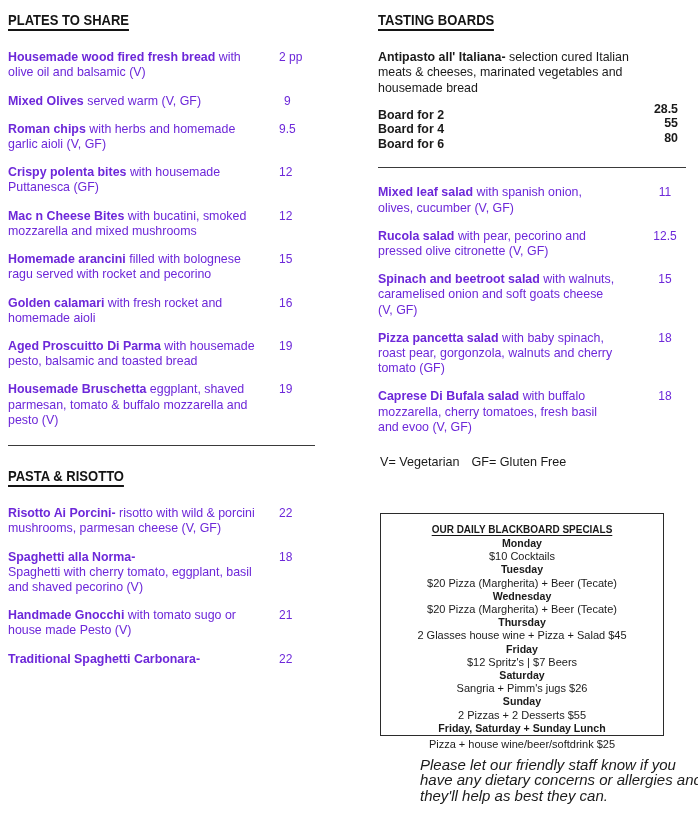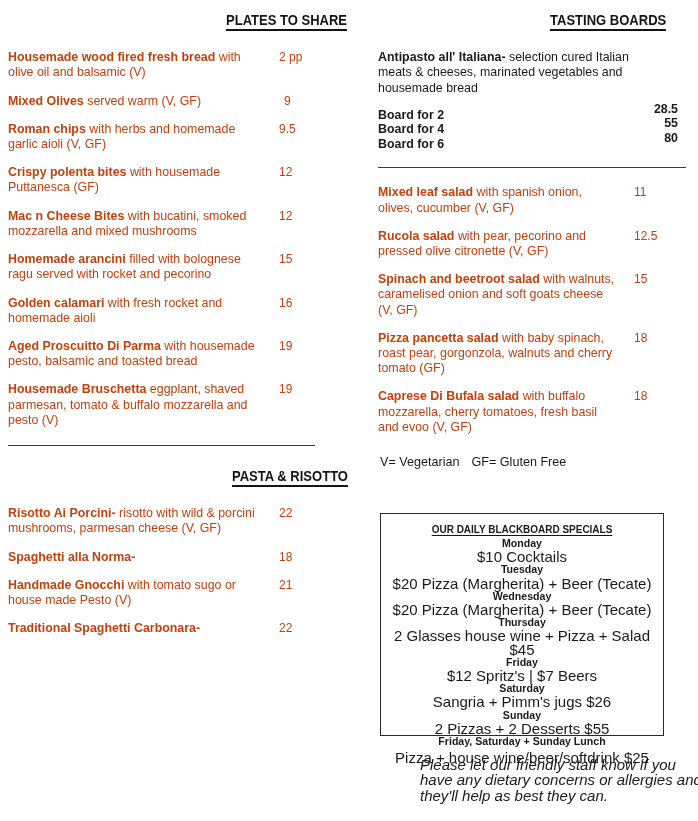--- a/index.html
+++ b/index.html
@@ -43,54 +43,54 @@
     color: #141414;
     text-transform: uppercase;
     display: inline-block;
     transform: scaleX(0.84);
     transform-origin: left center;
     border-bottom: 2.5px solid #141414;
     padding-bottom: 1px;
     line-height: 1.05;
     white-space: nowrap;
   }
-  .head-wrap { line-height: 1; text-align: right; }
+  .head-wrap { line-height: 1; }
 
   
   .rule {
     border: 0;
     border-top: 1.6px solid #3a3a3a;
     margin: 0;
   }
   .rule-left { width: 307px; margin-left: 0px; }
   .rule-right { width: 308px; margin-left: 0px; }
 
   
   .item {
     display: flex;
     align-items: flex-start;
     font-size: 12.4px;
     line-height: 15.2px;
-    color: #c2410c;
+    color: #6d28d9;
   }
   .item .text {
     flex: 0 0 auto;
   }
   .item .price {
     flex: 0 0 auto;
     text-align: left;
     font-size: 12px;
     line-height: 15.2px;
     white-space: nowrap;
   }
   .col-left .item .text { width: 252px; padding-right: 4px; }
   .col-left .item .price { width: 60px; padding-left: 15px; }
 
   .col-right .item .text { width: 240px; padding-right: 4px; }
-  .col-right .item .price { width: 62px; padding-left: 12px; }
+  .col-right .item .price { width: 62px; padding-left: 12px; text-align: center; }
 
   .name { font-weight: bold; }
   .desc { font-weight: normal; }
 
   
   .board-desc {
     font-size: 12.4px;
     line-height: 15.2px;
     width: 252px;
   }
@@ -147,21 +147,21 @@
     line-height: 1.15;
     white-space: nowrap;
   }
   .spec-day {
     font-weight: bold;
     font-size: 10.6px;
     line-height: 13.2px;
   }
   .spec-offer {
     font-weight: normal;
-    font-size: 15px;
+    font-size: 11px;
     line-height: 13.2px;
   }
   .spec-gap { height: 3px; }
 
   .footnote {
     position: absolute;
     left: 10px;
     top: 757px;
     width: 288px;
     font-style: italic;
@@ -257,21 +257,21 @@
 
     <div class="item" style="margin-bottom:13px">
       <div class="text">
         <span class="name">Risotto Ai Porcini-</span><span class="desc"> risotto with wild &amp; porcini mushrooms, parmesan cheese (V, GF)</span>
       </div>
       <div class="price">22</div>
     </div>
 
     <div class="item" style="margin-bottom:13px">
       <div class="text">
-        <span class="name">Spaghetti alla Norma-</span><br>
+        <span class="name">Spaghetti alla Norma-</span><br><span class="desc">Spaghetti with cherry tomato, eggplant, basil and shaved pecorino (V)</span>
       </div>
       <div class="price">18</div>
     </div>
 
     <div class="item" style="margin-bottom:13px">
       <div class="text">
         <span class="name">Handmade Gnocchi</span><span class="desc"> with tomato sugo or house made Pesto (V)</span>
       </div>
       <div class="price">21</div>
     </div>

